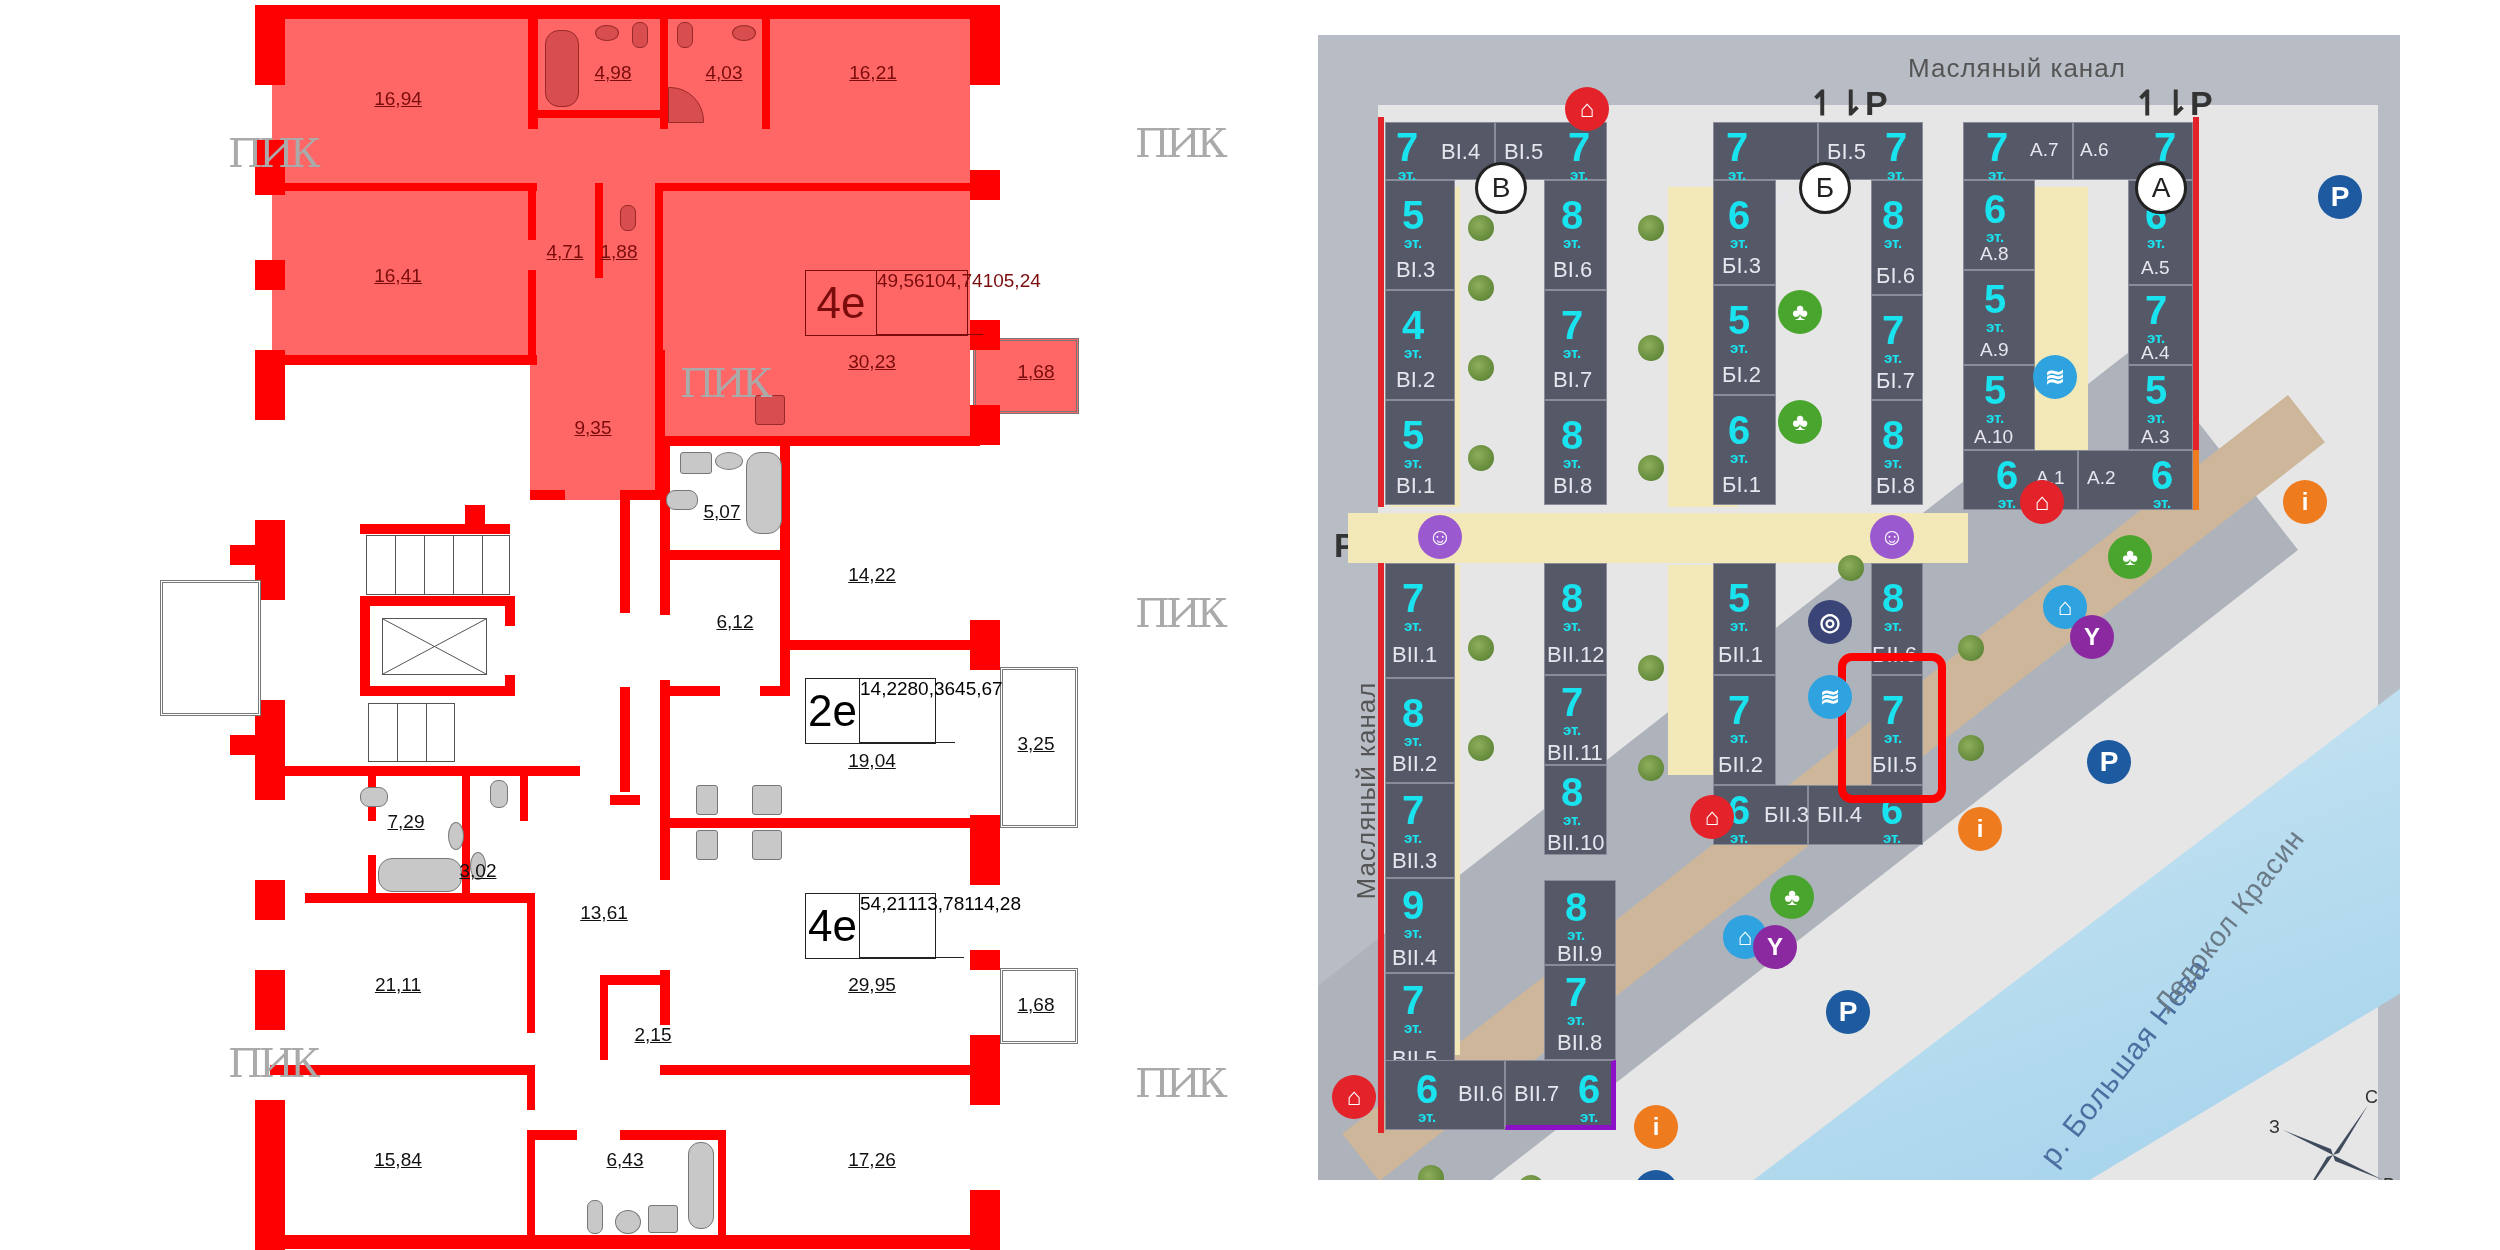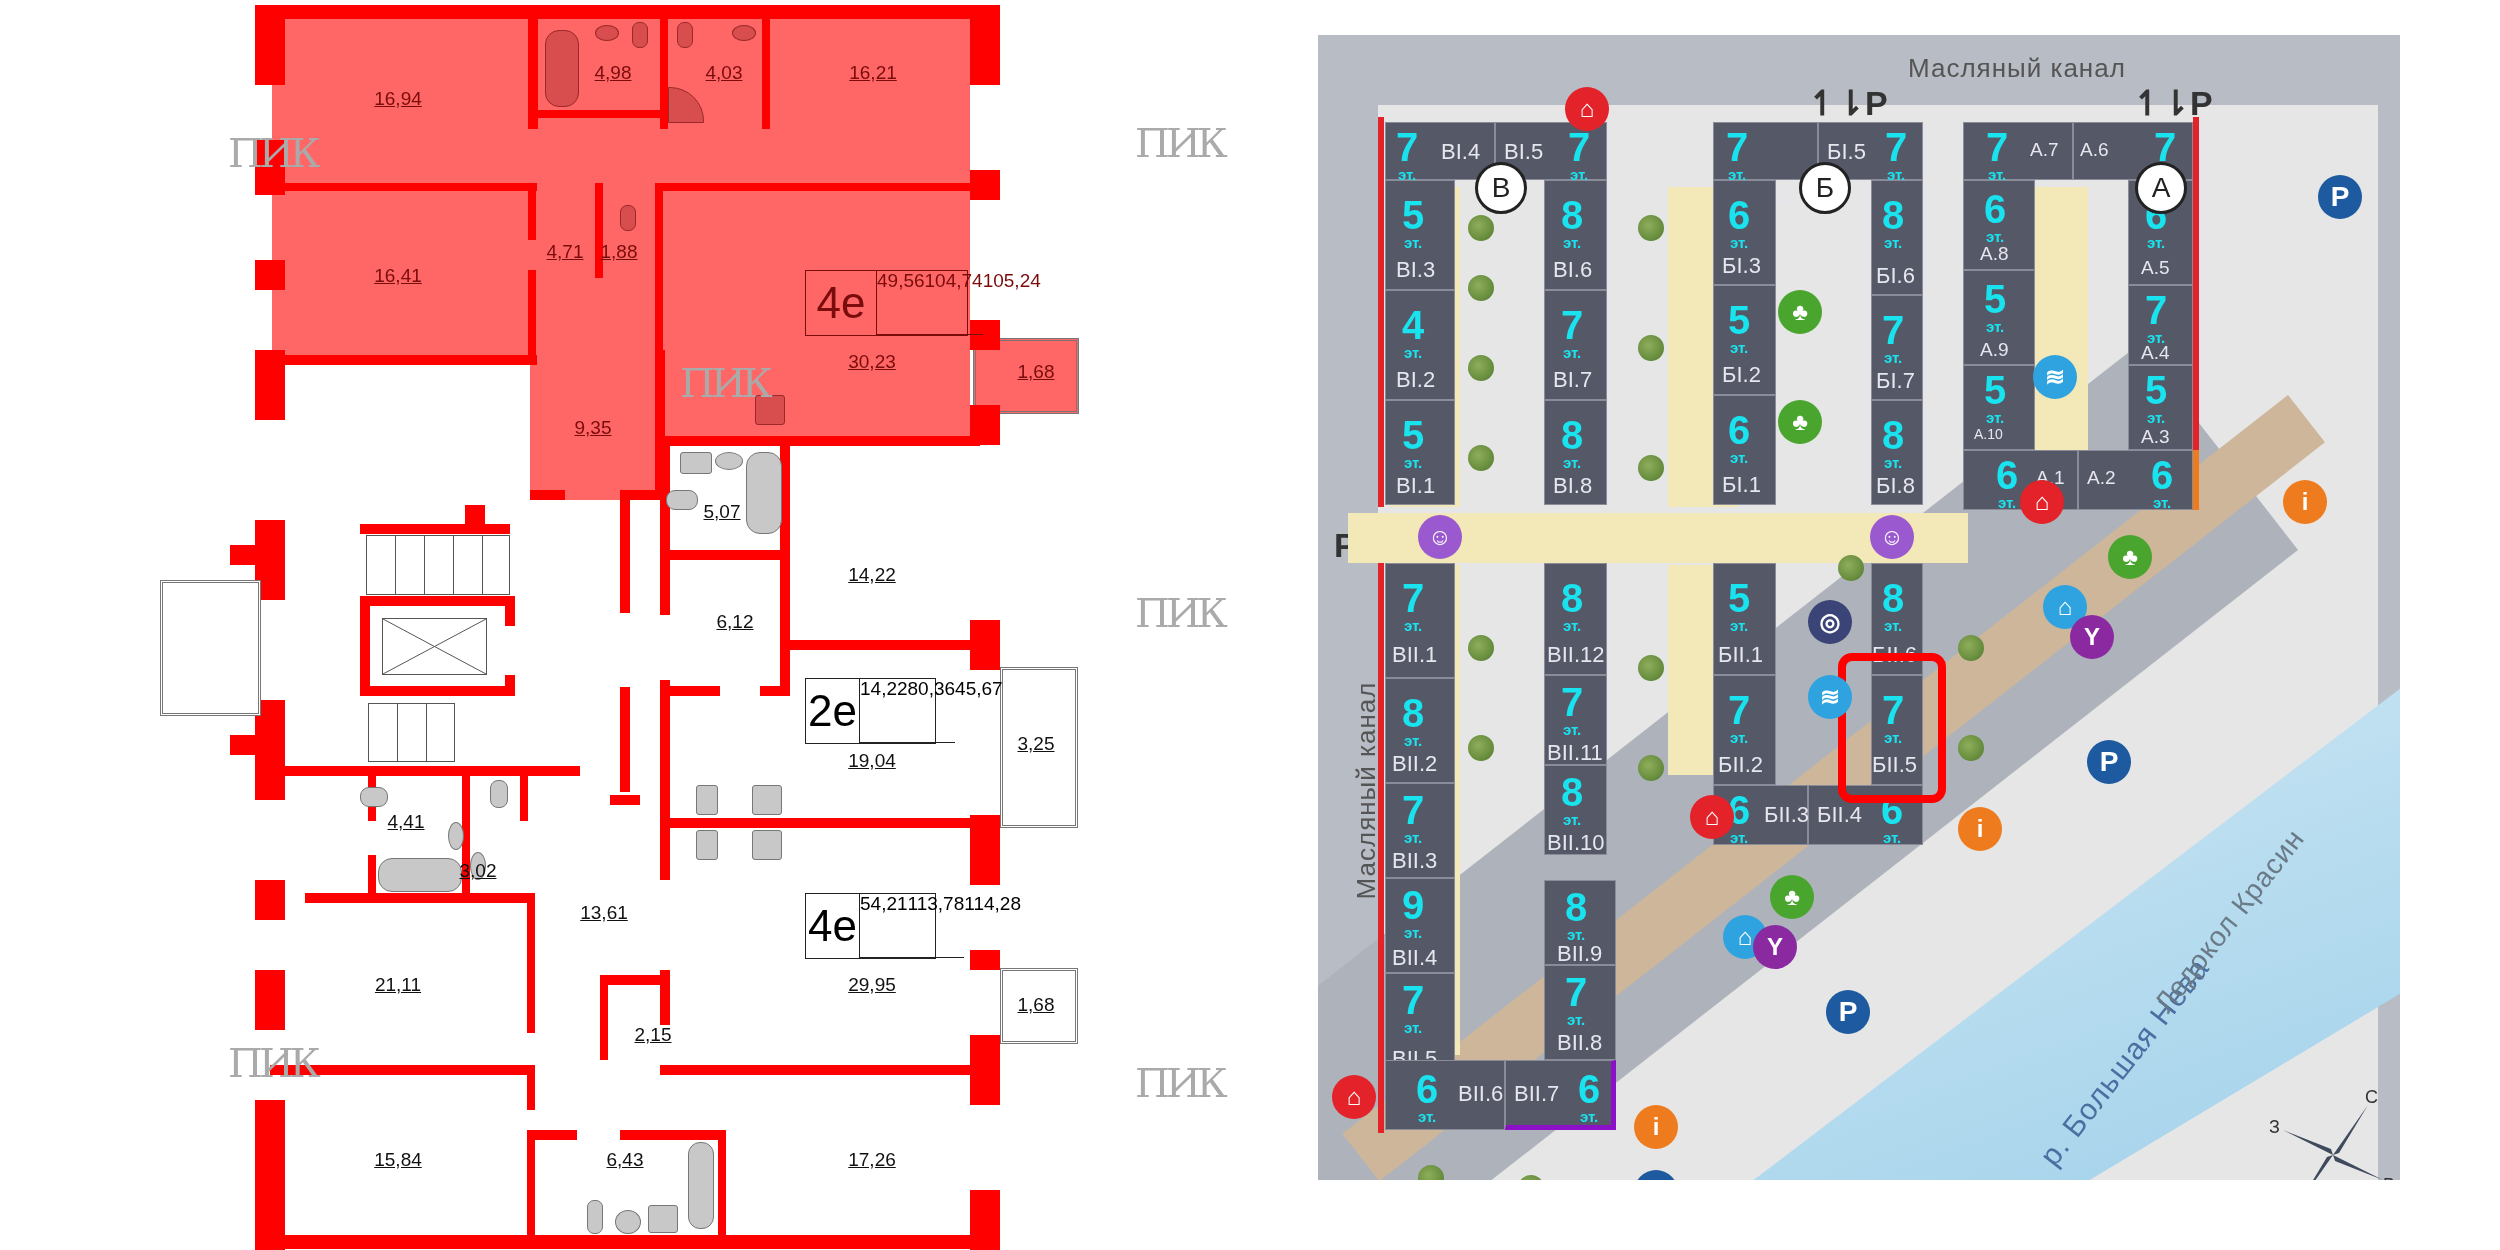--- a/index.html
+++ b/index.html
@@ -197,21 +197,21 @@
   <div class="area sel" style="left:872px;top:362px;">30,23</div>
   <div class="area sel" style="left:593px;top:428px;">9,35</div>
   <div class="area sel" style="left:1036px;top:372px;">1,68</div>
 
   <div class="area" style="left:722px;top:512px;">5,07</div>
   <div class="area" style="left:872px;top:575px;">14,22</div>
   <div class="area" style="left:735px;top:622px;">6,12</div>
   <div class="area" style="left:872px;top:761px;">19,04</div>
   <div class="area" style="left:1036px;top:744px;">3,25</div>
 
-  <div class="area" style="left:406px;top:822px;">4,41</div>
+  <div class="area" style="left:406px;top:822px;">7,29</div>
   <div class="area" style="left:478px;top:871px;">3,02</div>
   <div class="area" style="left:604px;top:913px;">13,61</div>
   <div class="area" style="left:398px;top:985px;">21,11</div>
   <div class="area" style="left:872px;top:985px;">29,95</div>
   <div class="area" style="left:625px;top:1035px;margin-left:28px;">2,15</div>
   <div class="area" style="left:398px;top:1160px;">15,84</div>
   <div class="area" style="left:625px;top:1160px;">6,43</div>
   <div class="area" style="left:872px;top:1160px;">17,26</div>
   <div class="area" style="left:1036px;top:1005px;">1,68</div>
 
@@ -425,21 +425,21 @@
         <b>7</b>
         <i>эт.</i>
       </div>
       <div class="lbl" style="left:12px;top:56px;font-size:19px;">А.4</div>
     </div>
   <div class="blk" style="left:645px;top:330px;width:72px;height:85px;">
       <div class="fl" style="left:20px;top:4px;">
         <b>5</b>
         <i>эт.</i>
       </div>
-      <div class="lbl" style="left:10px;top:60px;font-size:14px;">А.10</div>
+      <div class="lbl" style="left:10px;top:60px;font-size:19px;">А.10</div>
     </div>
   <div class="blk" style="left:810px;top:330px;width:65px;height:85px;">
       <div class="fl" style="left:16px;top:4px;">
         <b>5</b>
         <i>эт.</i>
       </div>
       <div class="lbl" style="left:12px;top:60px;font-size:19px;">А.3</div>
     </div>
   <div class="blk" style="left:645px;top:415px;width:115px;height:60px;">
       <div class="fl" style="left:32px;top:4px;">

